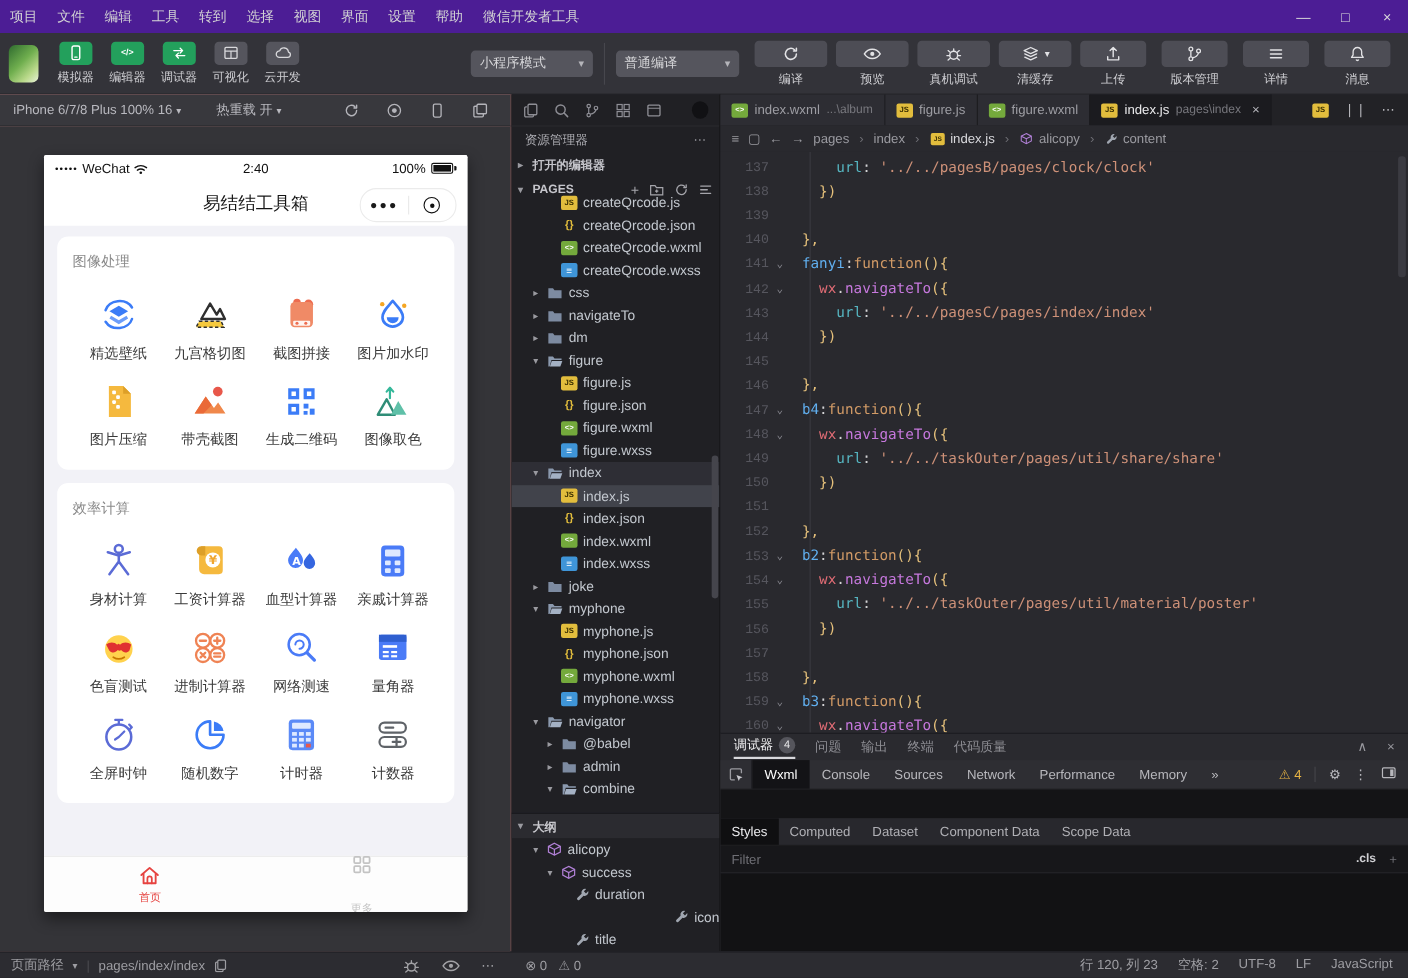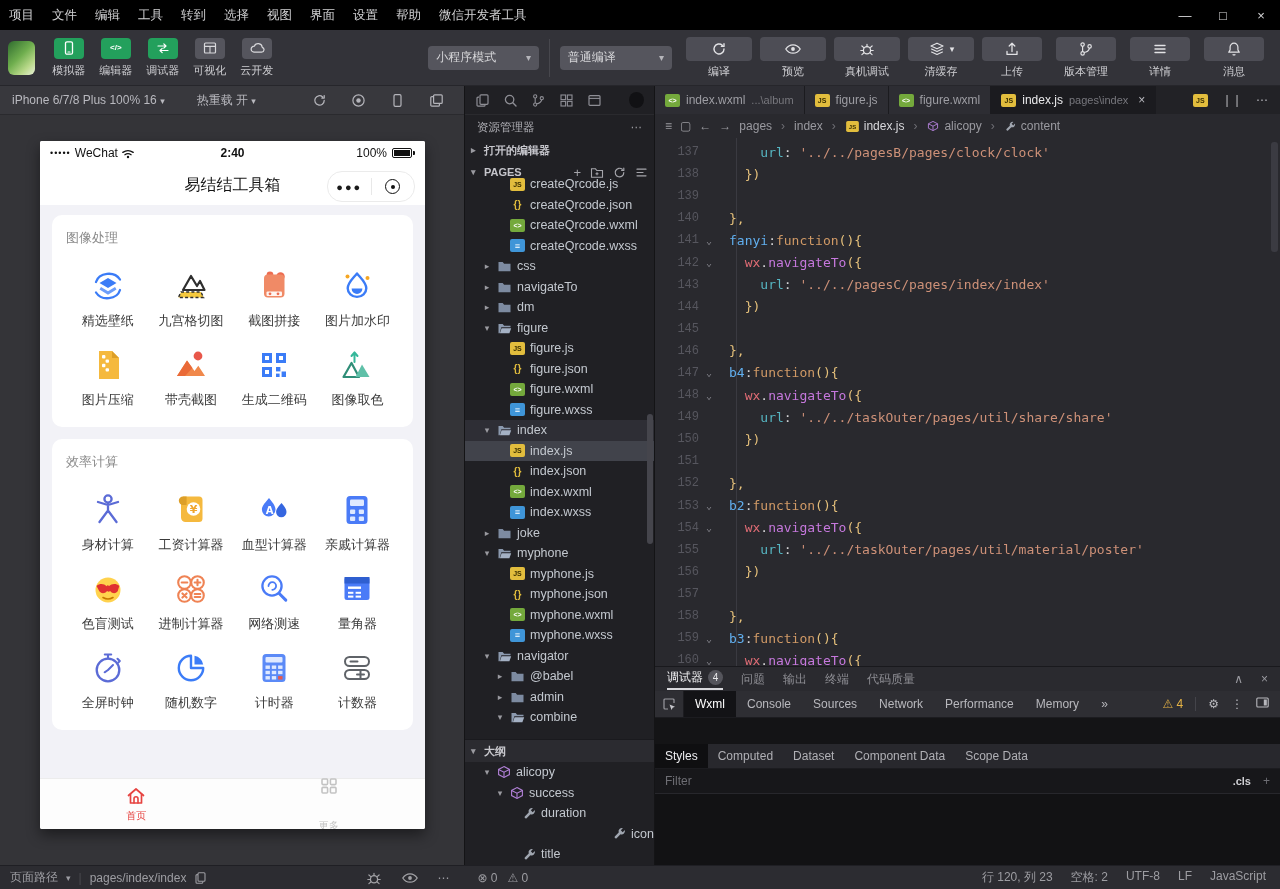--- a/index.html
+++ b/index.html
@@ -2,21 +2,21 @@
 <html><head>
 <meta charset="utf-8">
 <style>
   html,body{margin:0;padding:0;background:#151517;}
   body{width:1280px;height:889px;overflow:hidden;font-family:"Liberation Sans",sans-serif;-webkit-font-smoothing:antialiased;position:relative;color:#ccc;font-size:12px;}
   #app{position:absolute;inset:0;display:flex;flex-direction:column;}
   .icon{display:inline-flex;align-items:center;justify-content:center;line-height:1;}
   .icon svg{display:block;}
 
   
-  .titlebar{height:30px;background:#000000;display:flex;align-items:center;flex:0 0 30px;position:relative;}
+  .titlebar{height:30px;background:#4c1d95;display:flex;align-items:center;flex:0 0 30px;position:relative;}
   .menu-item{padding:0 9px;color:#d2d2d4;font-size:12.5px;cursor:default;}
   .win-title{position:absolute;left:0;right:0;text-align:center;color:#8f8f94;pointer-events:none;}
   .win-ctrls{margin-left:auto;display:flex;gap:0;position:relative;}
   .win-ctrls span{width:38px;text-align:center;color:#d8d8da;font-size:13px;}
 
   
   .toolbar{height:56px;background:#333339;display:flex;align-items:center;flex:0 0 56px;border-bottom:1px solid #26262b;box-sizing:border-box;}
   .avatar{width:34px;height:34px;border-radius:6px;margin:0 10px 0 8px;background:linear-gradient(135deg,#2f6b2f 0%,#6fae4e 45%,#b9d98a 75%,#e8f0d8 100%);}
   .tbtn{display:flex;flex-direction:column;align-items:center;width:47px;}
   .tbtn .box{width:30px;height:21px;border-radius:4px;display:flex;align-items:center;justify-content:center;color:#fff;}
@@ -33,21 +33,21 @@
   
   .main{flex:1;display:flex;min-height:0;}
   .left{width:465px;flex:0 0 465px;display:flex;flex-direction:column;background:#fca5a5;border-right:1px solid #141416;box-sizing:border-box;}
   .devicebar{height:28px;background:#38383d;border-bottom:1px solid #2a2a2e;display:flex;align-items:center;color:#b9b9bf;font-size:12px;padding:0 12px;gap:6px;flex:0 0 28px;}
   .devicebar .hot{margin-left:26px;}
   .devicebar .dicons{margin-left:auto;display:flex;gap:24px;color:#b4b4ba;padding-right:8px;}
   .stage{position:relative;flex:1;background:#343438;}
   .phone{position:absolute;left:40px;top:26px;width:385px;height:688px;background:#fff;border-radius:2px;overflow:hidden;box-shadow:0 6px 14px rgba(0,0,0,.45);display:flex;flex-direction:column;}
   .p-status{height:24px;display:flex;align-items:center;padding:0 10px;color:#111;font-size:12px;background:#fff;}
   .p-status .dots{letter-spacing:1px;font-size:9px;margin-right:4px;}
-  .p-status .mid{position:absolute;left:0;right:0;text-align:center;pointer-events:none;font-weight:bold;}
+  .p-status .mid{position:absolute;left:0;right:0;text-align:center;pointer-events:none;}
   .battery{display:inline-flex;align-items:center;margin-left:5px;}
   .battery .bod{width:20px;height:10px;border:1px solid #111;border-radius:2px;padding:1px;box-sizing:border-box;}
   .battery .bod i{display:block;height:100%;width:100%;background:#111;}
   .battery .tip{width:2px;height:4px;background:#111;margin-left:1px;border-radius:0 1px 1px 0;}
   .p-nav{height:40px;position:relative;display:flex;align-items:center;justify-content:center;background:#fff;font-size:16px;color:#141414;flex:0 0 40px;}
   .capsule{position:absolute;right:10px;top:6px;width:86px;height:29px;border:1px solid #ebebeb;border-radius:15px;display:flex;align-items:center;background:#fff;}
   .capsule .cdots{flex:1;text-align:center;color:#1a1a1a;font-size:11px;letter-spacing:2px;}
   .capsule .cdiv{width:1px;height:17px;background:#e8e8e8;}
   .capsule .targ{flex:1;display:flex;align-items:center;justify-content:center;}
   .targ .o{width:13px;height:13px;border:1.6px solid #111;border-radius:50%;display:flex;align-items:center;justify-content:center;}

